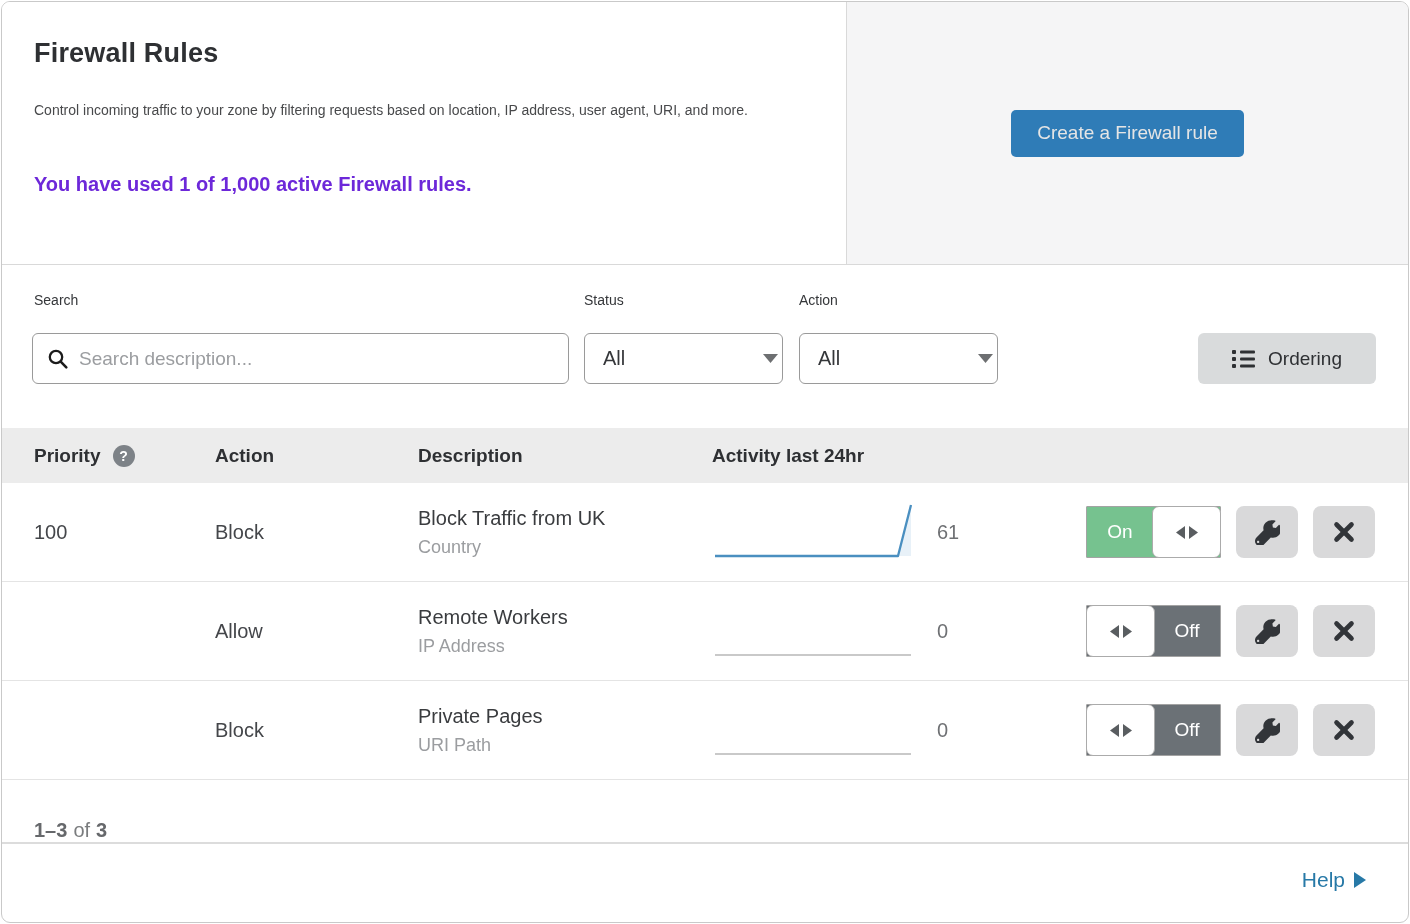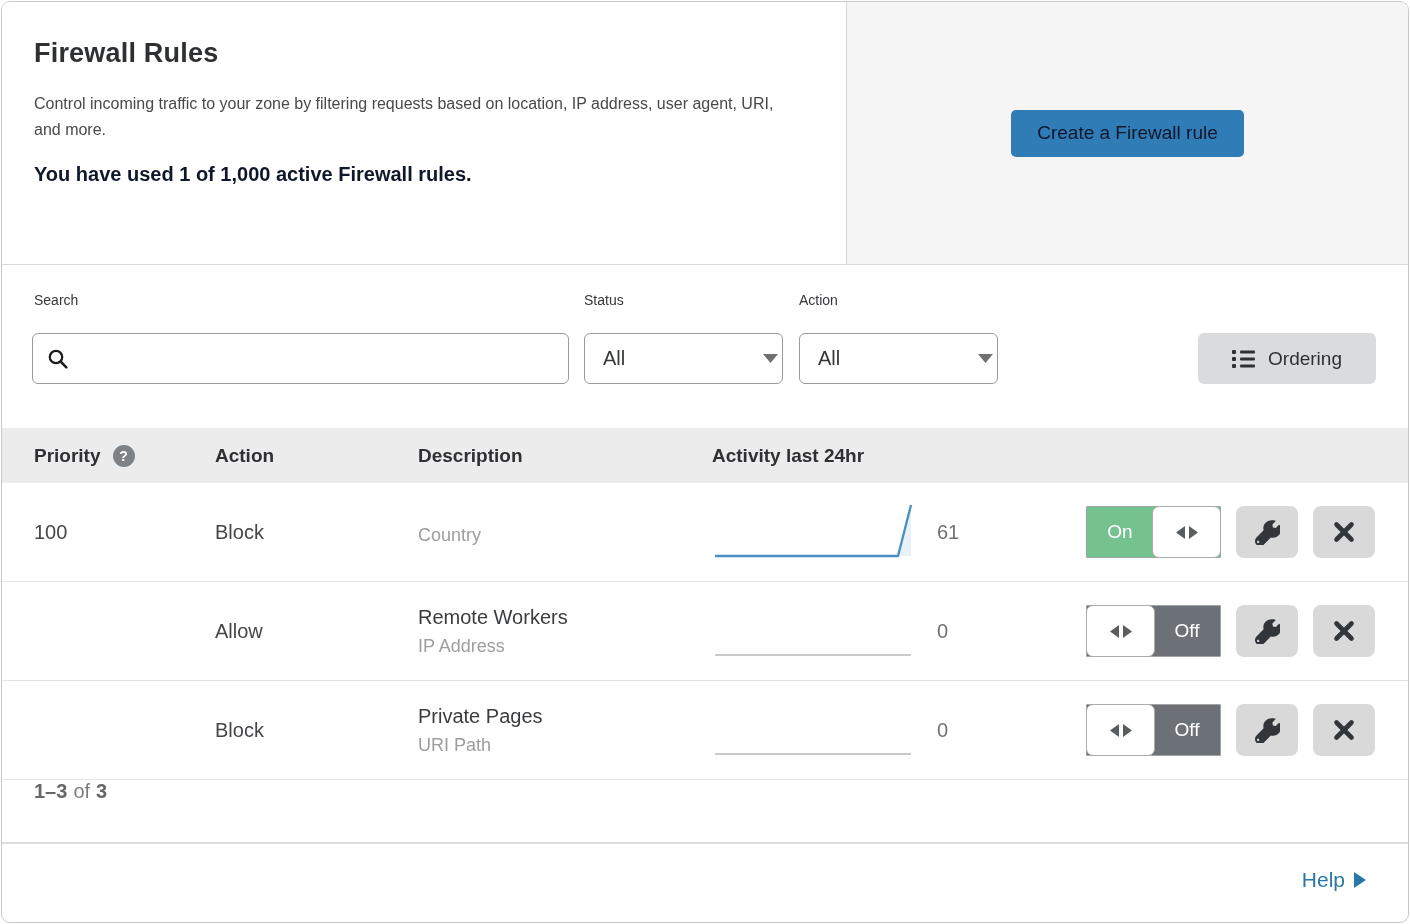--- a/index.html
+++ b/index.html
@@ -8,25 +8,25 @@
 
   .card {
     position:absolute; left:1px; top:1px; width:1408px; height:922px;
     border:1px solid #c9c9c9; border-radius:9px; background:#fff; overflow:hidden;
   }
 
   
   .intro { display:flex; height:263px; border-bottom:1px solid #d9d9d9; }
   .intro-left { width:845px; background:#fff; border-right:1px solid #d9d9d9; padding:36px 60px 0 32px; }
   .page-title { font-size:27px; font-weight:bold; color:#2e3033; letter-spacing:.2px; }
-  .page-desc { margin-top:22px; font-size:16px; line-height:26px; color:#48494b; max-width:770px; }
-  .usage-note { margin-top:20px; font-size:20px; font-weight:bold; color:#0f172a; }
+  .page-desc { margin-top:22px; font-size:14px; line-height:38px; color:#48494b; max-width:770px; }
+  .usage-note { margin-top:44px; font-size:20px; font-weight:bold; color:#6d28d9; }
   .intro-right { flex:1; background:#f5f5f6; display:flex; align-items:center; justify-content:center; }
   .create-btn {
-    background:#2f7cb7; color:#0f172a; font-size:19px; font-family:inherit;
+    background:#2f7cb7; color:#e5e5e5; font-size:19px; font-family:inherit;
     border:none; border-radius:5px; padding:0 26px; height:47px; cursor:pointer;
   }
 
   
   .filters { position:relative; height:163px; background:#fff; }
   .filter-label { position:absolute; font-size:14px; color:#35373a; }
   .lbl-search { left:32px; top:27px; }
   .lbl-status { left:582px; top:27px; }
   .lbl-action { left:797px; top:27px; }
   .search-box {
@@ -94,21 +94,21 @@
   .toggle.on  .handle { right:-1px; }
   .toggle.off .handle { left:-1px; }
 
   .icon-btn {
     width:62px; height:52px; background:#d9d9da; border:none; border-radius:8px;
     display:flex; align-items:center; justify-content:center; cursor:pointer;
   }
 
   
   .pagination {
-    height:64px; display:flex; align-items:flex-start; padding:0 32px;
+    height:64px; display:flex; align-items:flex-end; padding:0 32px;
     font-size:20px; color:#7a7c7e; border-bottom:2px solid #dcdcdc; background:#fff;
   }
   .pagination b { color:#66686b; }
   .pagination .sep { margin:0 6px; }
   .help-bar { height:72px; display:flex; align-items:center; justify-content:flex-end; padding:12px 42px; }
   .help-link {
     display:flex; align-items:center; gap:9px; font-size:21px; color:#2779a7;
     text-decoration:none; cursor:pointer;
   }
 </style>
@@ -133,20 +133,21 @@
     <div class="filter-label lbl-status">Status</div>
     <div class="filter-label lbl-action">Action</div>
 
     <div class="search-box">
       <span style="display:flex;">
         <svg width="22" height="22" viewBox="0 0 22 22">
             <circle cx="9" cy="9" r="6.2" fill="none" stroke="#1c1c1c" stroke-width="2.3"></circle>
             <line x1="13.7" y1="13.7" x2="19.3" y2="19.3" stroke="#1c1c1c" stroke-width="2.6" stroke-linecap="round"></line>
           </svg>
       </span>
+      <input type="text" placeholder="Search description..." style="">
     </div>
 
     <div class="select sel-status">
       <span>All</span>
       <span style="display:flex;">
         <svg width="15" height="9" viewBox="0 0 15 9">
             <polygon points="0,0 15,0 7.5,9" fill="#6d6f71"></polygon>
           </svg>
       </span>
     </div>
@@ -182,20 +183,21 @@
     </div>
     <div class="col-action">Action</div>
     <div class="col-desc">Description</div>
     <div>Activity last 24hr</div>
   </div>
 
   <div class="trow">
     <div class="col-priority">100</div>
     <div class="col-action">Block</div>
     <div class="col-desc">
+      <div class="desc-title">Block Traffic from UK</div>
       <div class="desc-sub">Country</div>
     </div>
     <div class="col-spark">
       <svg width="207" height="64" viewBox="0 0 207 64">
         <polygon points="186,58 199,7 199,58" fill="#e8f1f8"></polygon>
         <path d="M3,58 L186,58 L199,7" fill="none" stroke="#4a8fc0" stroke-width="2.3" stroke-linejoin="round"></path>
       </svg>
     </div>
     <div class="col-count count-val">61</div>
     <div class="controls">

